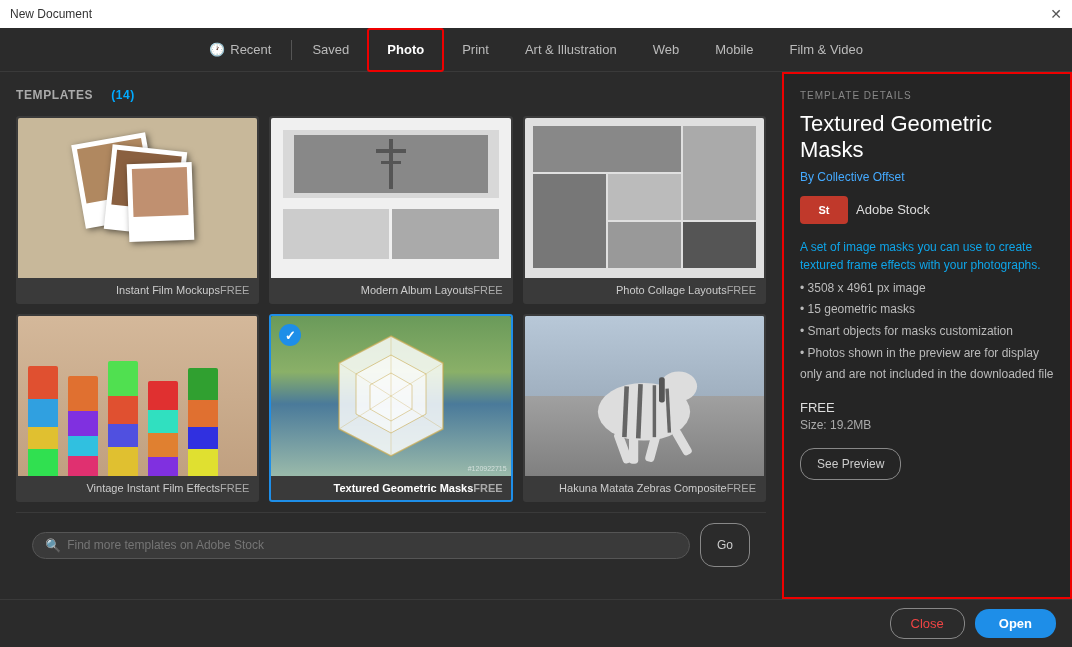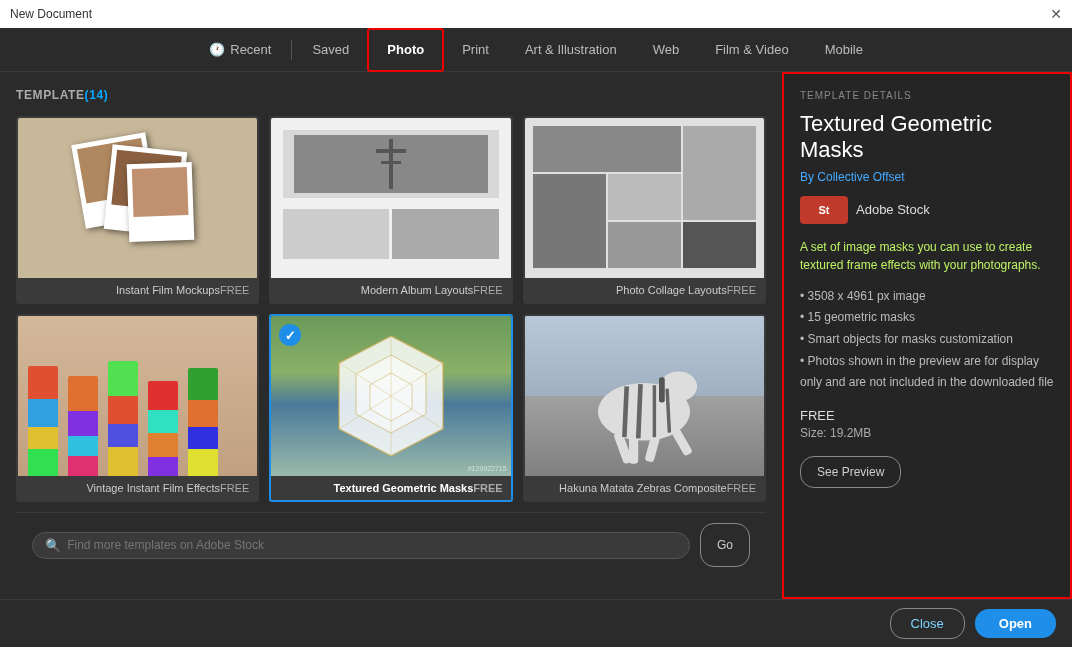--- a/index.html
+++ b/index.html
@@ -83,21 +83,21 @@
       display: flex;
       align-items: center;
       margin-bottom: 14px;
       font-size: 12px;
       font-weight: 600;
       color: #aaa;
       letter-spacing: 0.05em;
     }
     .templates-count {
       color: #0af;
-      margin-left: 0;
+      margin-left: 18px;
     }
 
     
     .templates-grid {
       display: grid;
       grid-template-columns: repeat(3, 1fr);
       gap: 10px;
       overflow-y: auto;
       padding-bottom: 10px;
     }
@@ -265,23 +265,23 @@
       font-size: 11px;
       font-weight: bold;
       color: #fff;
     }
     .stock-label {
       font-size: 13px;
       color: #ddd;
     }
     .details-desc {
       font-size: 12px;
-      color: #bef264;
+      color: #0ea5e9;
       line-height: 1.5;
-      margin-bottom: 12px;
+      margin-bottom: 4px;
     }
     .details-bullets {
       font-size: 12px;
       color: #bbb;
       line-height: 1.8;
       list-style: none;
       margin-bottom: 14px;
     }
     .details-bullets li::before {
       content: '• ';
@@ -319,21 +319,21 @@
       gap: 10px;
       border-top: 1px solid #3a3a3a;
       height: 48px;
       flex-shrink: 0;
     }
     .btn-close {
       padding: 7px 20px;
       border-radius: 14px;
       border: 1px solid #888;
       background: transparent;
-      color: #7dd3fc;
+      color: #ef4444;
       font-size: 13px;
       cursor: pointer;
     }
     .btn-open {
       padding: 7px 24px;
       border-radius: 14px;
       border: none;
       background: #1e8ee8;
       color: #fff;
       font-size: 13px;
@@ -364,32 +364,32 @@
   <div class="nav-item">
     <span>Print</span>
   </div>
   <div class="nav-item">
     <span>Art &amp; Illustration</span>
   </div>
   <div class="nav-item">
     <span>Web</span>
   </div>
   <div class="nav-item">
+    <span>Mobile</span>
+  </div>
+  <div class="nav-item">
     <span>Film &amp; Video</span>
-  </div>
-  <div class="nav-item">
-    <span>Mobile</span>
   </div>
 </div>
 
 <div class="main-content">
 
   <div class="templates-section">
     <div class="templates-header">
-      <span>TEMPLATE</span>
+      <span>TEMPLATES</span>
       <span class="templates-count">(14)</span>
     </div>
 
     <div class="templates-grid">
 
       <div class="template-card">
         <div class="template-thumbnail thumb-film">
           <div style="position:relative;width:140px;height:140px;">
             <div style="position:absolute;top:10px;left:10px;width:75px;height:85px;background:#fff;transform:rotate(-10deg);box-shadow:2px 2px 6px rgba(0,0,0,0.5);">
               <div style="margin:5px 5px 14px 5px;height:55px;background:#b08860;"></div>

